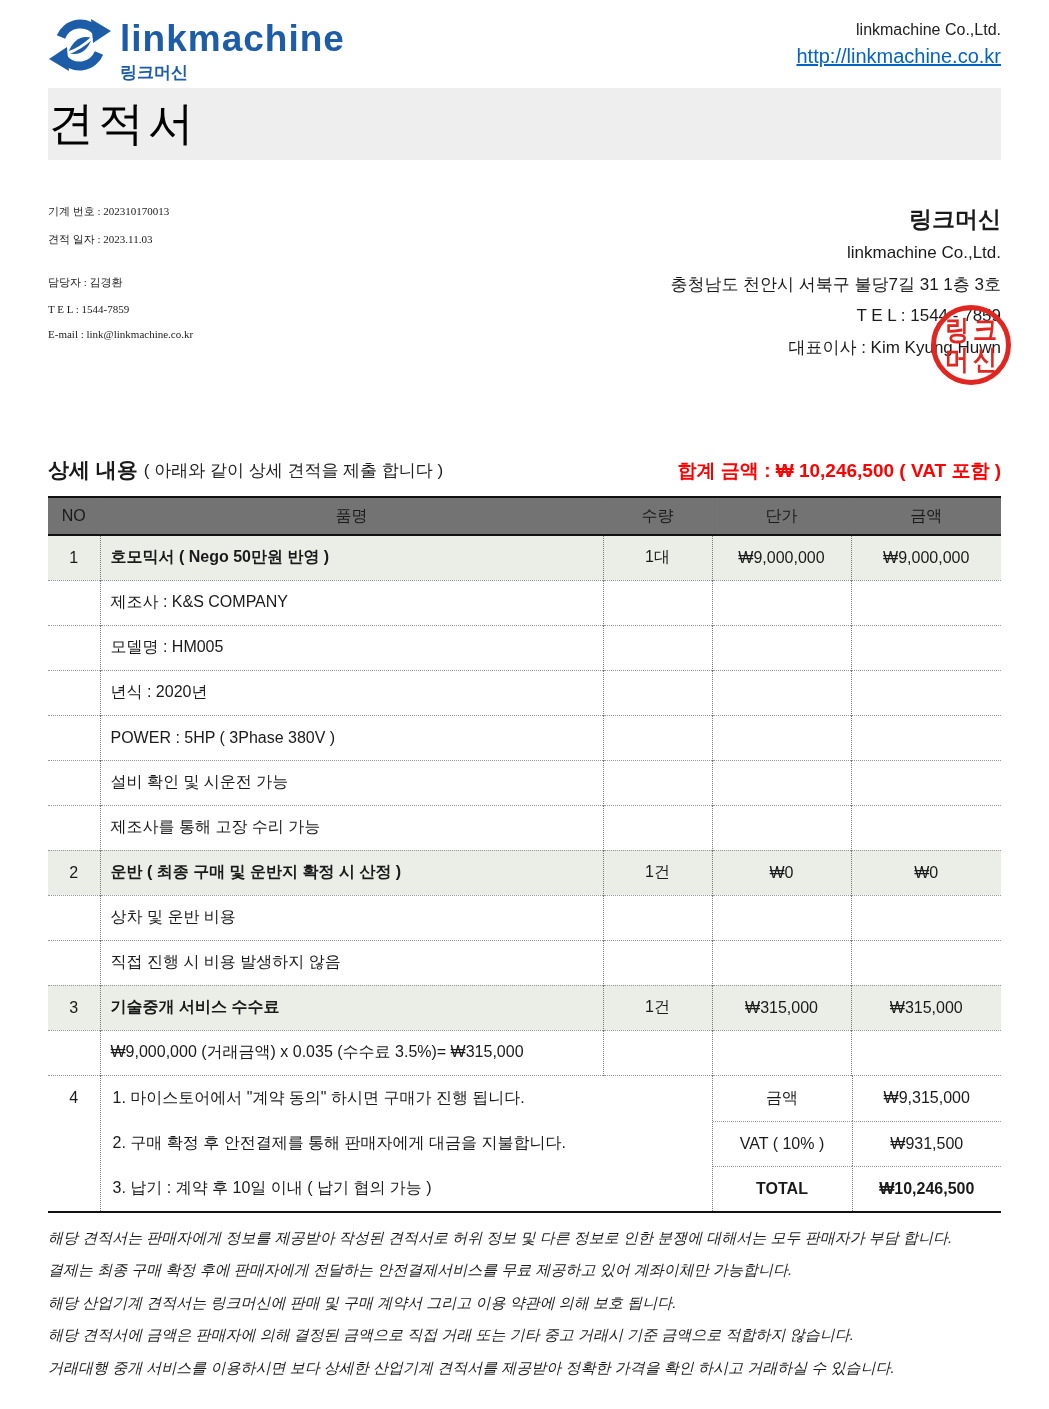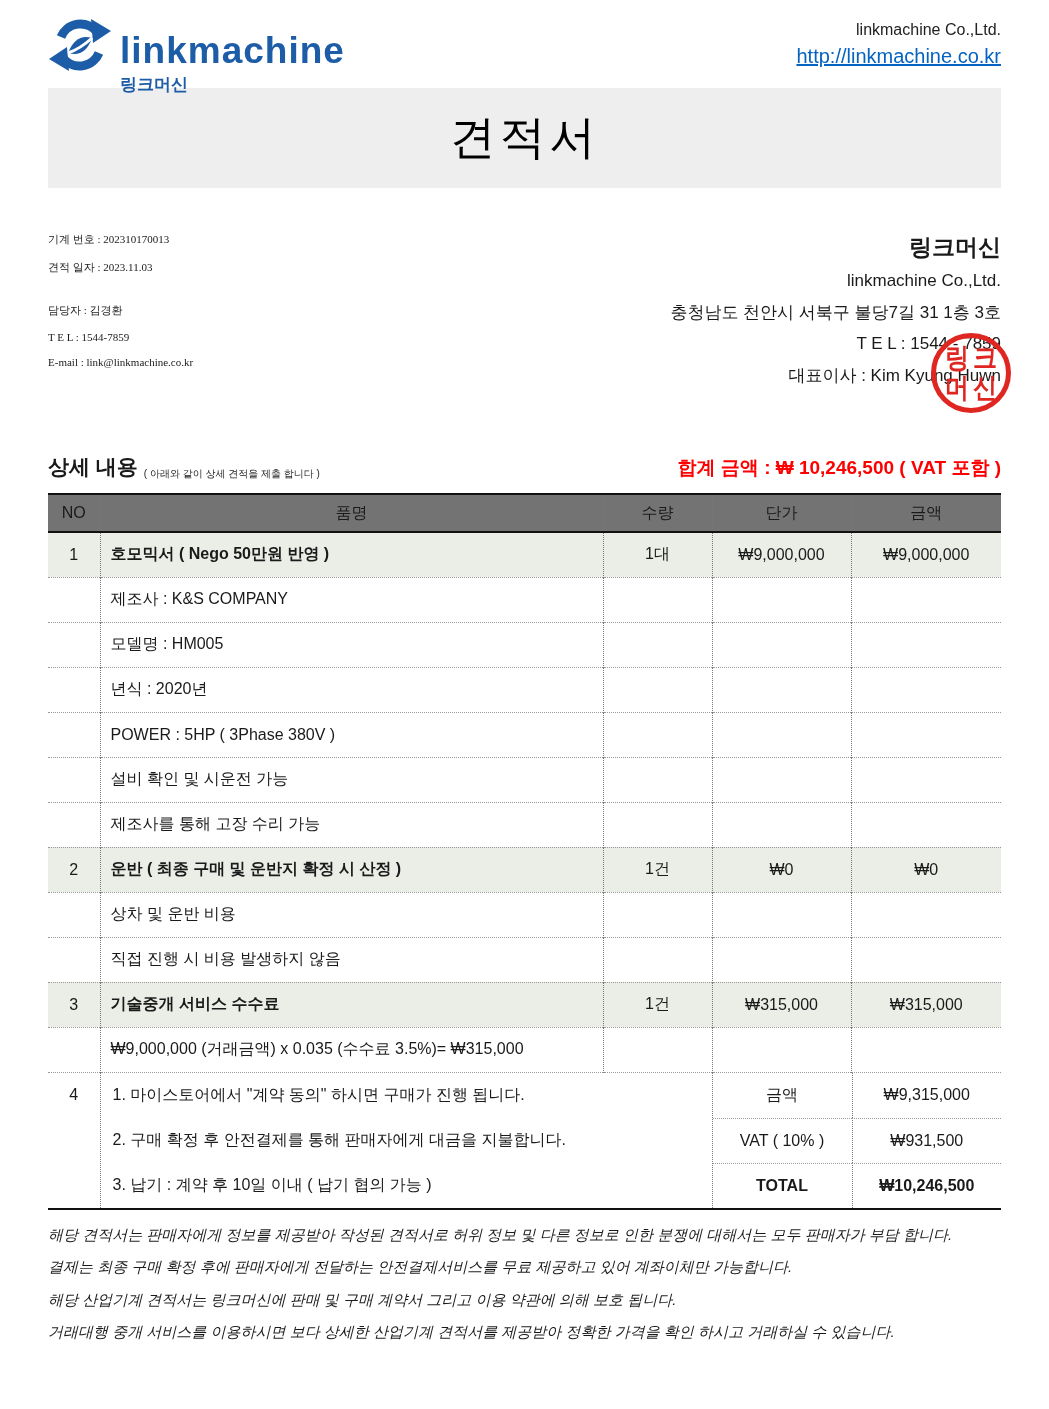--- a/index.html
+++ b/index.html
@@ -27,44 +27,44 @@
     height: 88px;
   }
   .logo { display: flex; align-items: flex-start; gap: 8px; }
   .logo-texts { display: flex; flex-direction: column; }
   .brand-name {
     font-size: 37px;
     font-weight: bold;
     color: #1d5ca6;
     letter-spacing: 1px;
     line-height: 1.1;
-    margin-top: 18px;
+    margin-top: 6px;
   }
   .brand-name-kr {
     font-size: 17px;
     font-weight: bold;
     color: #1d5ca6;
     margin-top: 1px;
   }
   .top-right { text-align: right; padding-top: 8px; }
   .company-en { font-size: 16px; color: #222; margin-bottom: 6px; }
   .company-url a, .company-url {
     font-size: 20px;
     color: #0563c1;
     text-decoration: underline;
     cursor: pointer;
   }
 
   
   .title-band {
-    height: 100px;
+    height: 72px;
     background: #eeeeee;
     display: flex;
     align-items: center;
-    justify-content: center;
+    justify-content: flex-start;
     margin-top: 0;
   }
   .title-band .doc-title {
     font-size: 46px;
     letter-spacing: 4px;
     color: #000;
     font-weight: 500;
   }
 
   
@@ -101,23 +101,23 @@
     transform: scaleY(1.15);
   }
 
   
   .section-header {
     display: flex;
     justify-content: space-between;
     align-items: flex-end;
     margin-top: 56px;
   }
-  .section-title-wrap { display: flex; align-items: flex-end; gap: 6px; }
+  .section-title-wrap { display: flex; align-items: center; gap: 6px; margin-top: 31px; }
   .section-title { font-size: 21px; font-weight: bold; }
-  .section-subtitle { font-size: 10px; color: #222; }
+  .section-subtitle { font-size: 17px; color: #222; }
   .grand-total { font-size: 19px; font-weight: bold; color: #ff0000; }
 
   
   table.quote {
     margin-top: 12px;
     width: 953px;
     border-collapse: collapse;
     table-layout: fixed;
     border-top: 2px solid #111;
     border-bottom: 2px solid #111;
@@ -360,17 +360,18 @@
             </div>
           </td>
         </tr>
       </tbody>
     </table>
 
     <div class="footer" id="footer">
         <div class="fline">해당 견적서는 판매자에게 정보를 제공받아 작성된 견적서로 허위 정보 및 다른 정보로 인한 분쟁에 대해서는 모두 판매자가 부담 합니다.</div>
         <div class="fline">결제는 최종 구매 확정 후에 판매자에게 전달하는 안전결제서비스를 무료 제공하고 있어 계좌이체만 가능합니다.</div>
         <div class="fline">해당 산업기계 견적서는 링크머신에 판매 및 구매 계약서 그리고 이용 약관에 의해 보호 됩니다.</div>
+        <div class="fline">해당 견적서에 금액은 판매자에 의해 결정된 금액으로 직접 거래 또는 기타 중고 거래시 기준 금액으로 적합하지 않습니다.</div>
         <div class="fline">거래대행 중개 서비스를 이용하시면 보다 상세한 산업기계 견적서를 제공받아 정확한 가격을 확인 하시고 거래하실 수 있습니다.</div>
       </div>
 
   </div>
 </div>
 
 </body></html>

